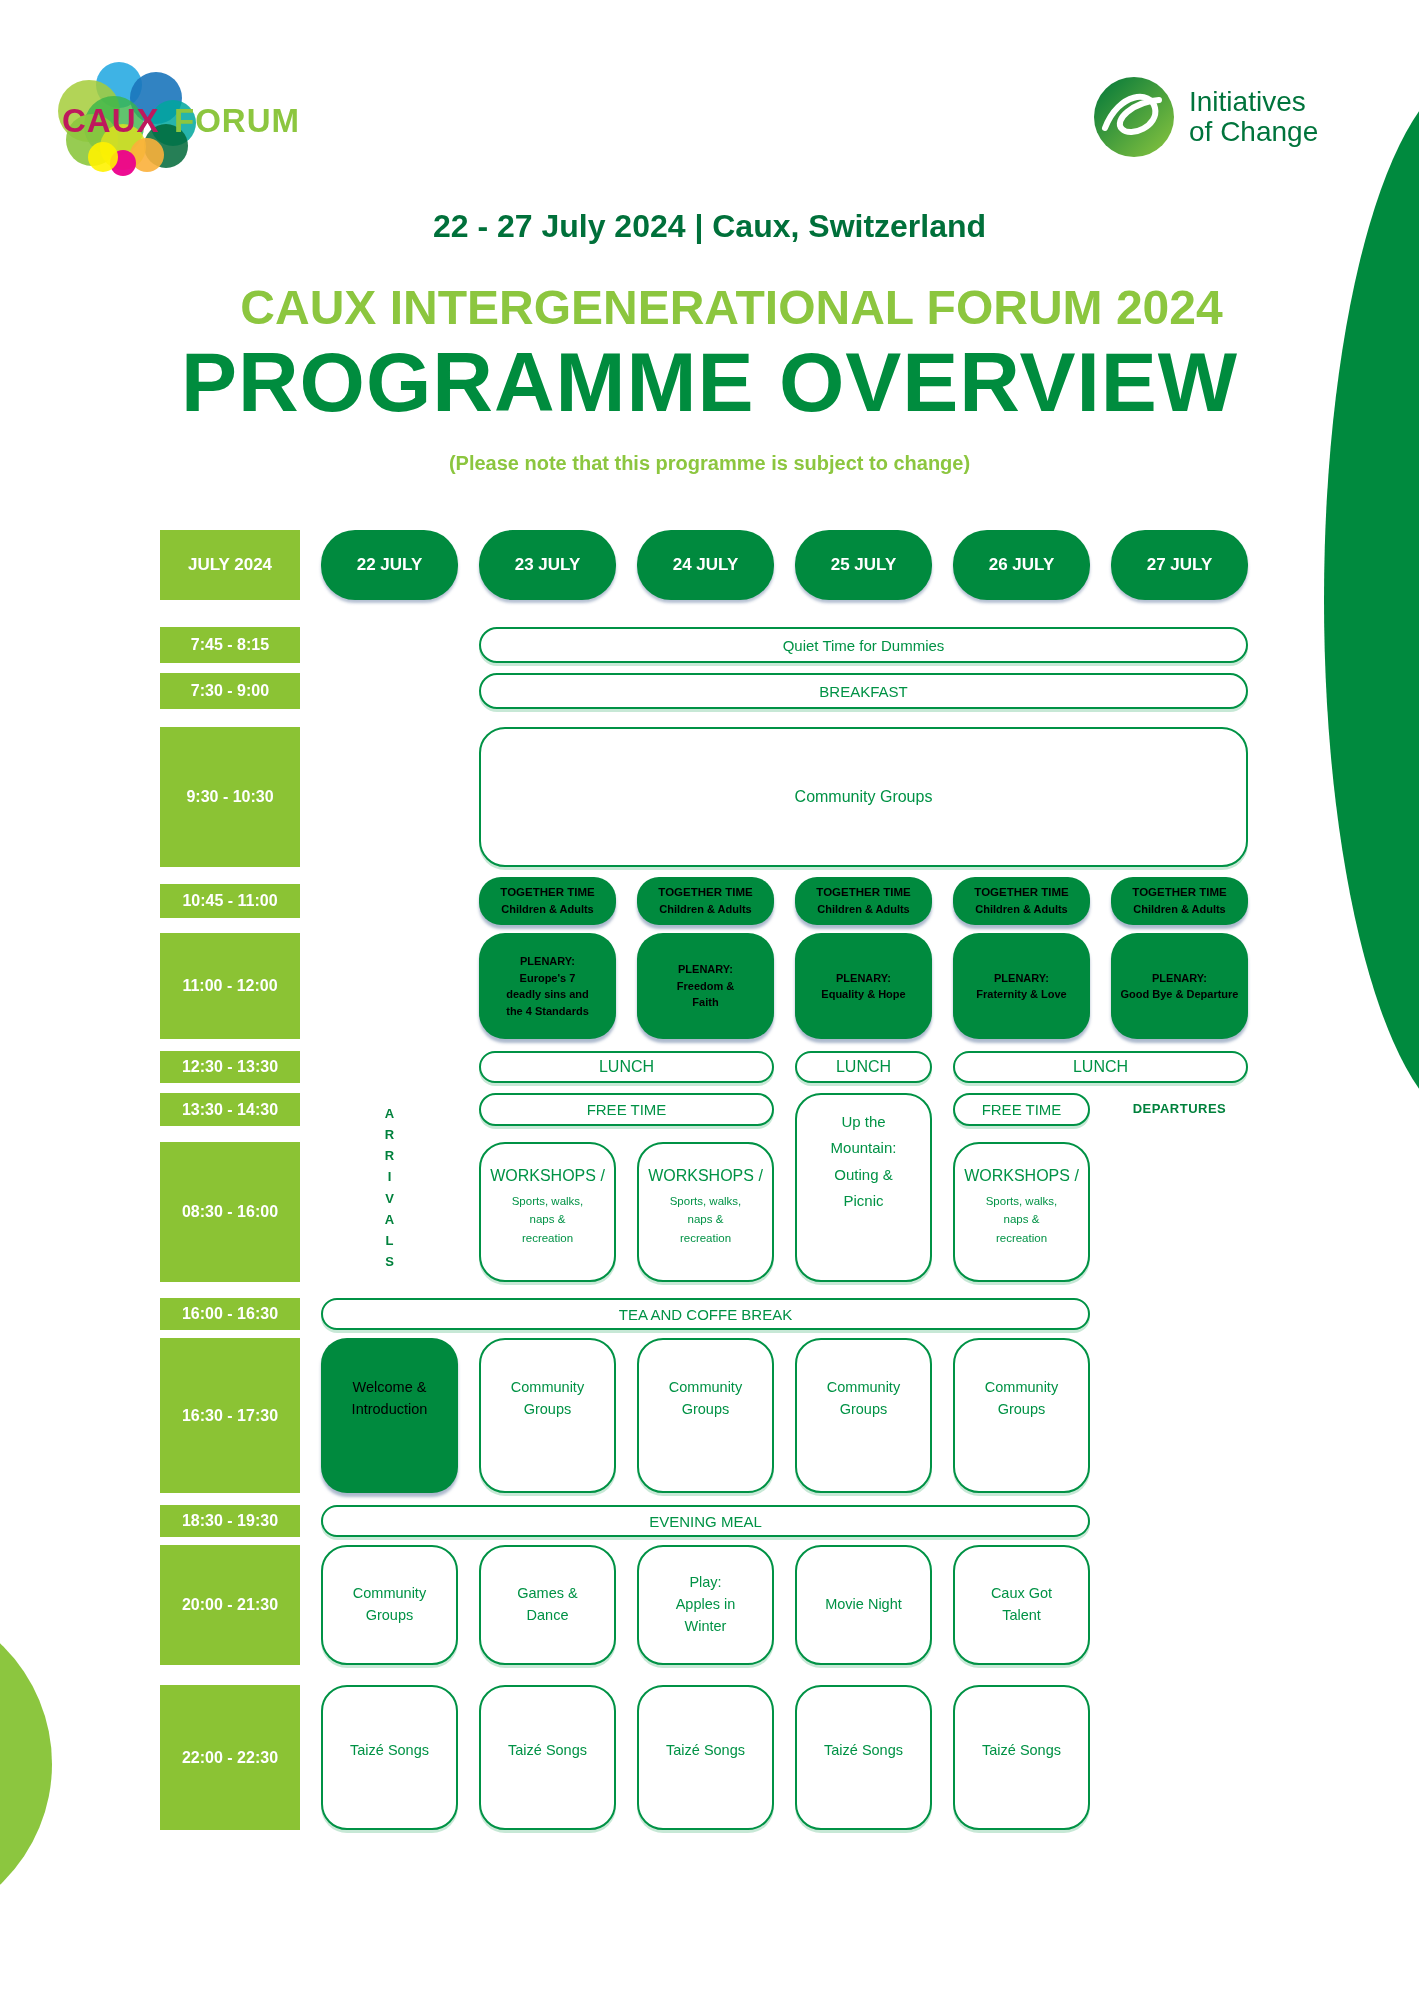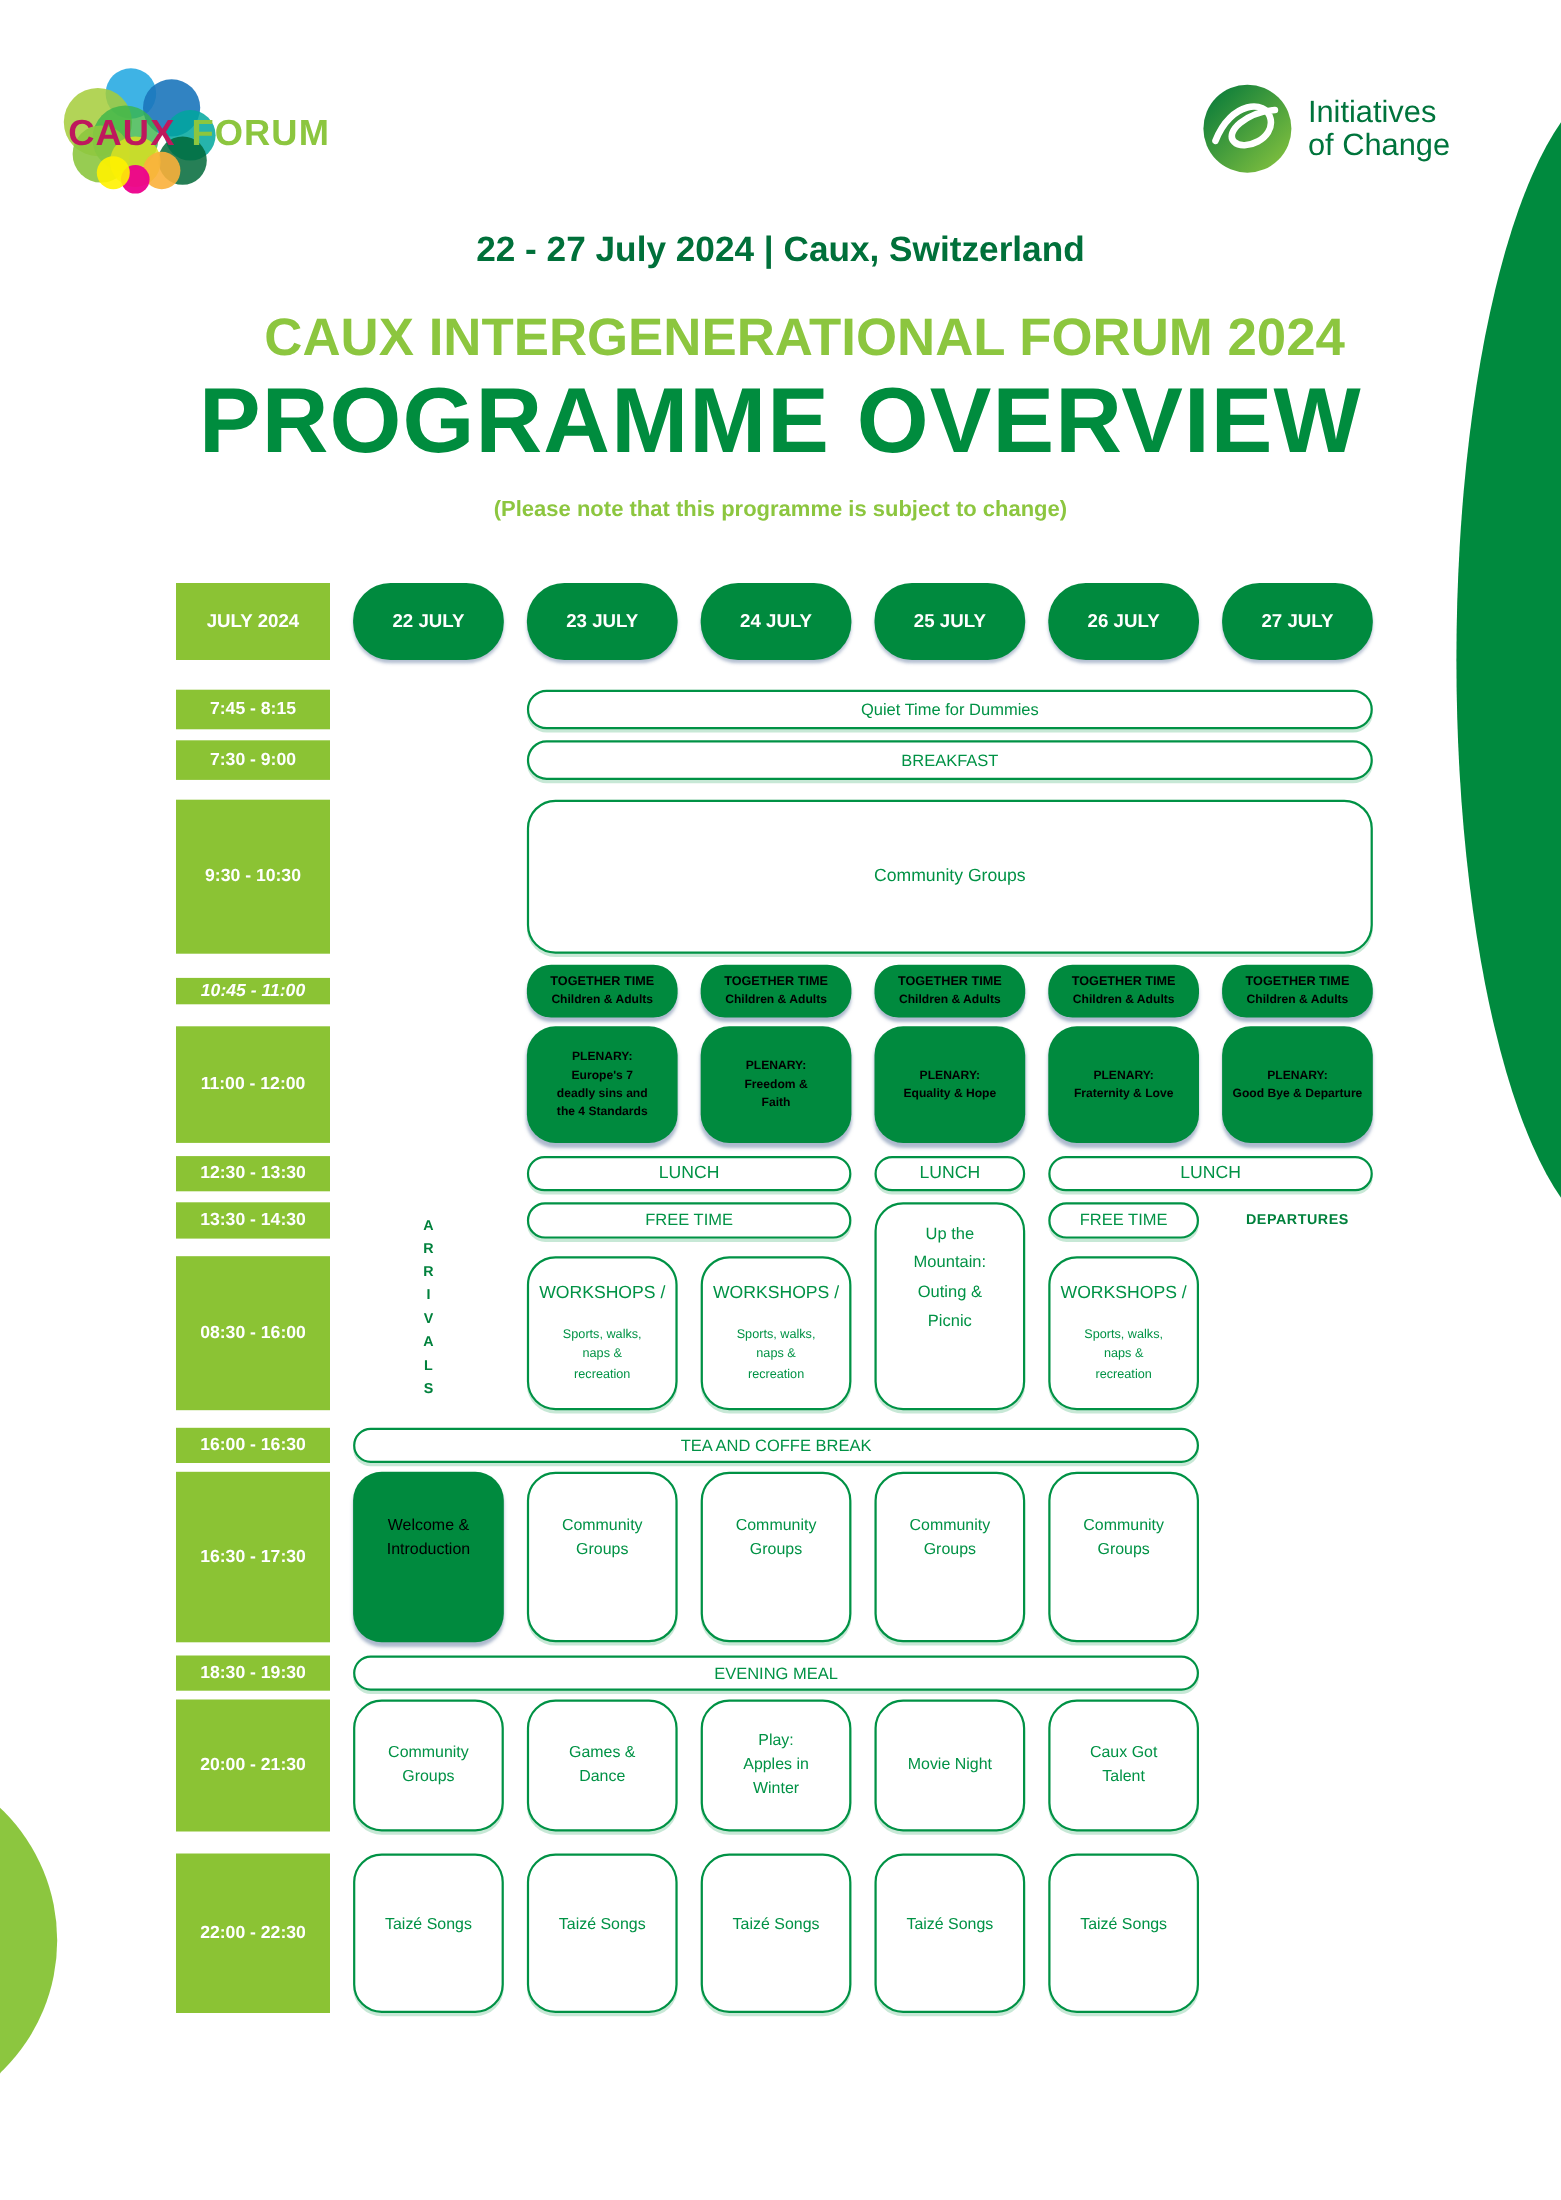--- a/index.html
+++ b/index.html
@@ -55,39 +55,39 @@
     grid-template-columns:140px repeat(6,137px);column-gap:21px;
     grid-template-rows:70px 27px 36px 10px 36px 18px 140px 10px 48px 8px 106px 12px 32px 10px 33px 16px 140px 16px 32px 8px 155px 12px 32px 8px 120px 20px 145px;}
 
   .month-cell{background:var(--lg);color:#fff;font-weight:bold;font-size:17px;
     display:flex;align-items:center;justify-content:center;}
   .day-pill{background:var(--dg);color:#fff;font-weight:bold;font-size:17px;border-radius:34px;
     display:flex;align-items:center;justify-content:center;
     box-shadow:0 3px 3px rgba(90,115,155,.45);}
   .time-cell{background:var(--lg);color:#fff;font-weight:bold;font-size:16px;
     display:flex;align-items:center;justify-content:center;white-space:nowrap;}
-  .h34{height:24px;align-self:center;width:100%;font-style:italic;}
+  .h34{height:34px;align-self:center;width:100%;}
 
   .op{background:#fff;border:2px solid var(--og);border-radius:18px;color:var(--og);
     font-size:15px;display:flex;align-items:center;justify-content:center;
     box-shadow:0 3px 0 rgba(0,150,70,.22);}
   .ob{background:#fff;border:2px solid var(--og);border-radius:26px;color:var(--og);
     font-size:15px;display:flex;align-items:center;justify-content:center;text-align:center;
     box-shadow:0 3px 0 rgba(0,150,70,.22);line-height:1.5;}
   .fb{background:var(--dg);color:#000000;border-radius:26px;font-weight:bold;
     display:flex;align-items:center;justify-content:center;text-align:center;
     box-shadow:0 4px 3px rgba(90,115,155,.5);line-height:1.5;}
   .tt{border-radius:22px;flex-direction:column;gap:1px;line-height:1.35;}
   .tt .l1{font-size:11.5px;}
   .tt .l2{font-size:11px;}
   .plenary{font-size:11px;line-height:1.5;padding:0 4px;}
   .pre{white-space:pre-line;}
   .lunch-txt{font-size:16px;}
   .big-cg{font-size:16px;}
-  .workshops{flex-direction:column;justify-content:flex-start;padding-top:20px;gap:16px;}
+  .workshops{flex-direction:column;justify-content:flex-start;padding-top:20px;gap:4px;}
   .workshops .w1{font-size:16px;}
   .workshops .w2{font-size:11.5px;line-height:1.6;}
   .mountain{align-items:flex-start;padding-top:14px;line-height:1.75;font-size:15px;}
   .arrivals{display:flex;align-items:center;justify-content:center;
     color:var(--txt-dark);font-weight:bold;font-size:13px;line-height:1.62;text-align:center;}
   .departures{display:flex;justify-content:center;align-items:flex-start;padding-top:8px;
     color:var(--txt-dark);font-weight:bold;font-size:13px;letter-spacing:.5px;}
   .padb30{padding-bottom:34px;}
   .padb12{padding-bottom:14px;}
   .welcome{font-weight:normal;font-size:14.5px;padding-bottom:34px;}

